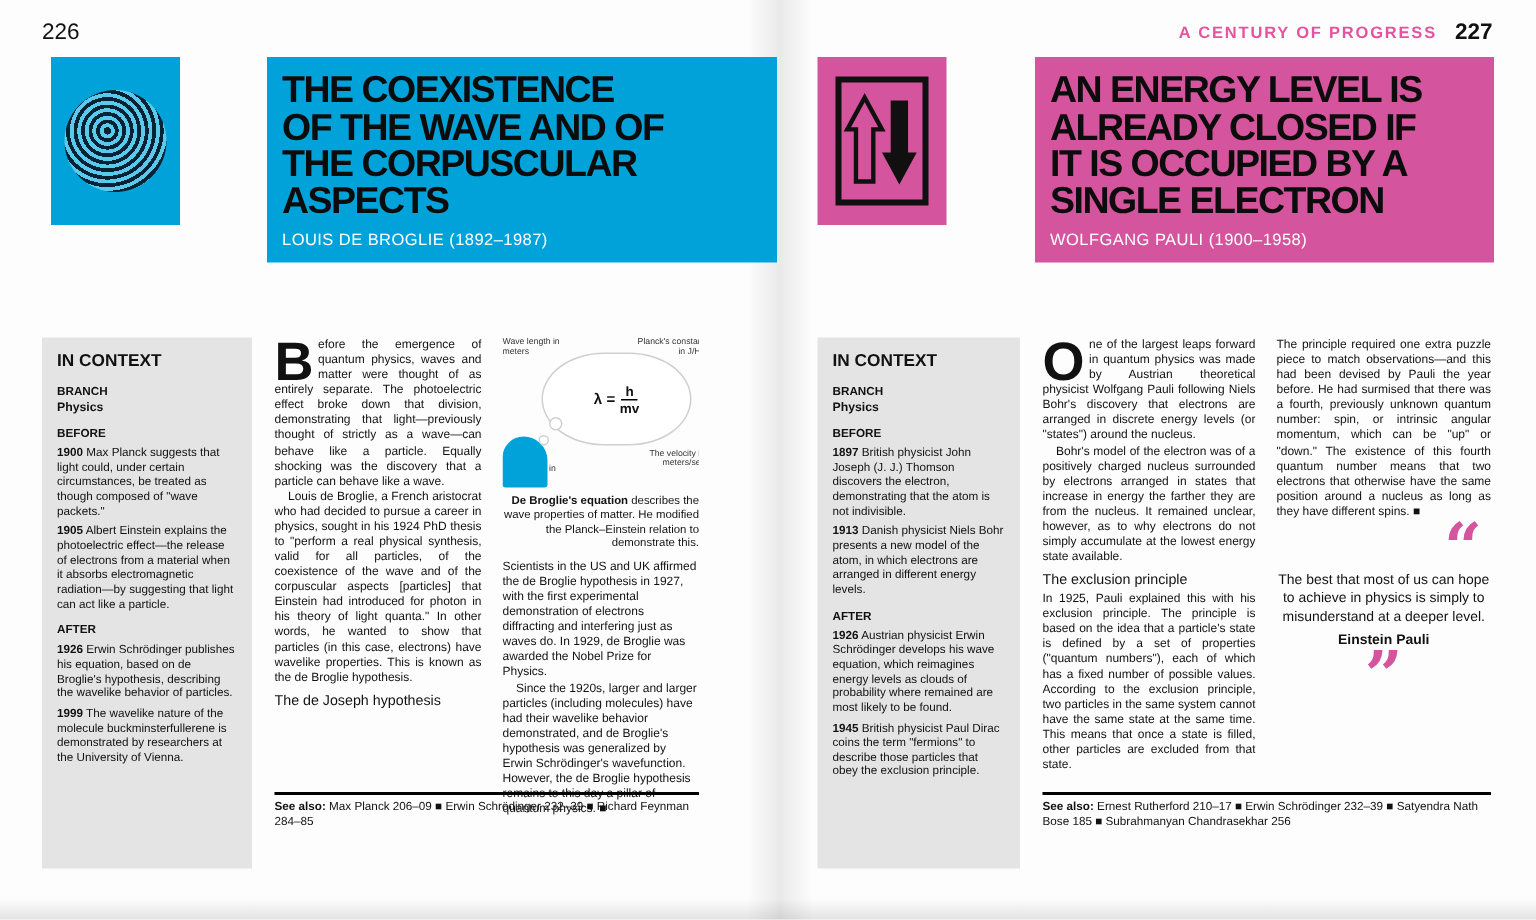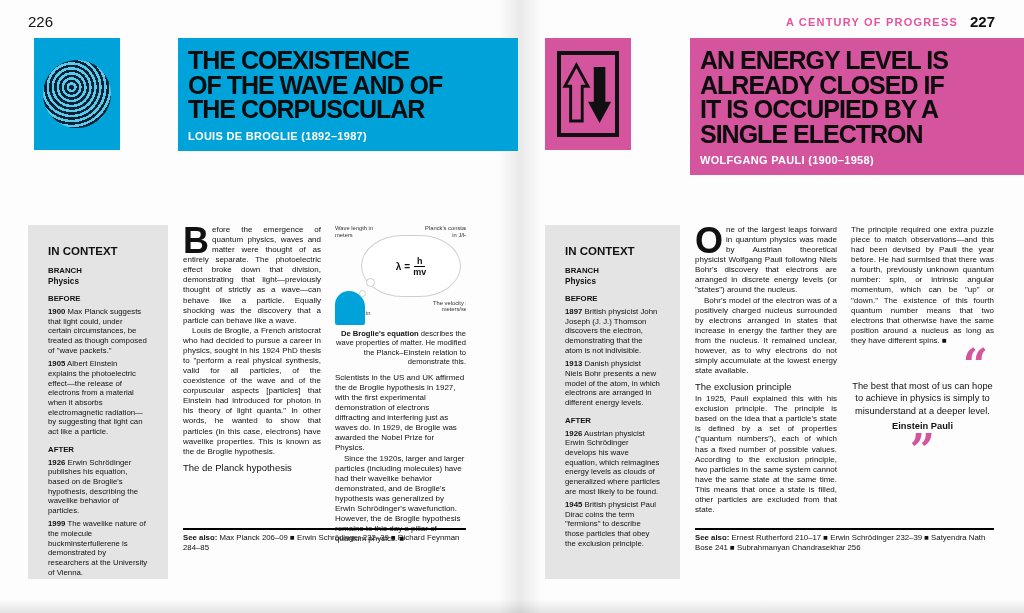--- a/index.html
+++ b/index.html
@@ -18,25 +18,25 @@
   .page.right{left:540px;width:456px}
 
   .iconbox{position:absolute;top:2px;width:86px;height:112px;display:flex;align-items:center;justify-content:center}
   .page.left .iconbox{left:6px;background:var(--blue,#00A3D9)}
   .page.right .iconbox{left:5px;background:var(--pink,#D4549D)}
   .wavecircle{width:68px;height:68px;border-radius:50%;background:repeating-radial-gradient(circle at 42% 40%, #062235 0 2.5px, #59c9ec 2.5px 5px)}
   .arrowframe{width:62px;height:86px;border:4px solid #101010;display:flex;align-items:center;justify-content:center}
 
   .titleblock{position:absolute;top:2px;padding:10px 10px 9px}
   .page.left .titleblock{left:150px;width:340px;background:var(--blue,#00A3D9)}
-  .page.right .titleblock{left:150px;width:334px;background:var(--pink,#D4549D)}
+  .page.right .titleblock{left:150px;width:306px;background:var(--pink,#D4549D)}
   .title div{font-size:25px;font-weight:800;letter-spacing:-1px;line-height:0.98;color:#0c0c0c;white-space:nowrap}
-  .subtitle{color:#fff;font-weight:bold;font-size:11px;margin-top:8px;letter-spacing:.3px}
-
-  .context{position:absolute;top:189px;background:var(--sidebar_gray,#E4E4E4);padding:20px;overflow:hidden}
+  .subtitle{color:#fff;font-weight:normal;font-size:11px;margin-top:8px;letter-spacing:.3px}
+
+  .context{position:absolute;top:189px;background:var(--sidebar_gray,#E4E4E4);padding:10px;overflow:hidden}
   .page.left .context{left:0;width:140px;height:354px}
   .page.right .context{left:5px;width:135px;height:354px}
   .ctx-title{font-size:11.5px;font-weight:bold;margin-bottom:9px}
   .ctx-label{font-size:7.8px;font-weight:bold;margin-top:8px}
   .ctx-branch{font-size:8.2px;font-weight:bold;margin-top:2px}
   .ctx-entry{font-size:7.8px;line-height:1.24;margin-top:4px}
 
   .col{position:absolute;top:189px;height:326px;overflow:hidden;text-align:justify}
   .page.left .colA{left:155px;width:138px}
   .page.left .colB{left:307px;width:131px;text-align:left}
@@ -90,40 +90,41 @@
 
   <div class="iconbox">
     <div class="wavecircle"></div>
   </div>
 
   <div class="titleblock">
     <div class="title">
       <div>THE COEXISTENCE</div>
       <div>OF THE WAVE AND OF</div>
       <div>THE CORPUSCULAR</div>
+      <div>ASPECTS</div>
     </div>
     <div class="subtitle">LOUIS DE BROGLIE (1892–1987)</div>
   </div>
 
   <div class="context">
     <div class="ctx-title">IN CONTEXT</div>
     <div class="ctx-label">BRANCH</div>
     <div class="ctx-branch">Physics</div>
     <div class="ctx-label">BEFORE</div>
     <p class="ctx-entry"><b>1900</b> <span>Max Planck suggests that light could, under certain circumstances, be treated as though composed of "wave packets."</span></p>
     <p class="ctx-entry"><b>1905</b> <span>Albert Einstein explains the photoelectric effect—the release of electrons from a material when it absorbs electromagnetic radiation—by suggesting that light can act like a particle.</span></p>
     <div class="ctx-label">AFTER</div>
     <p class="ctx-entry"><b>1926</b> <span>Erwin Schrödinger publishes his equation, based on de Broglie's hypothesis, describing the wavelike behavior of particles.</span></p>
     <p class="ctx-entry"><b>1999</b> <span>The wavelike nature of the molecule buckminsterfullerene is demonstrated by researchers at the University of Vienna.</span></p>
   </div>
 
   <div class="col colA">
     <p class="body-p"><span class="dropcap">B</span><span>efore the emergence of quantum physics, waves and matter were thought of as entirely separate. The photoelectric effect broke down that division, demonstrating that light—previously thought of strictly as a wave—can behave like a particle. Equally shocking was the discovery that a particle can behave like a wave.</span></p>
     <p class="body-p indent">Louis de Broglie, a French aristocrat who had decided to pursue a career in physics, sought in his 1924 PhD thesis to "perform a real physical synthesis, valid for all particles, of the coexistence of the wave and of the corpuscular aspects [particles] that Einstein had introduced for photon in his theory of light quanta." In other words, he wanted to show that particles (in this case, electrons) have wavelike properties. This is known as the de Broglie hypothesis.</p>
-    <h4 class="subhead">The de Planck hypothesis</h4>
+    <h4 class="subhead">The de Joseph hypothesis</h4>
   </div>
 
   <div class="col colB">
     <div class="diagram">
       <div class="dg-label dg-tl">Wave length in meters</div>
       <div class="dg-label dg-tr">Planck's constant in J/Hz</div>
       <div class="cloud">
         <span class="eq">
           <span>λ</span>
           <span>=</span>
@@ -171,21 +172,21 @@
   </div>
 
   <div class="context">
     <div class="ctx-title">IN CONTEXT</div>
     <div class="ctx-label">BRANCH</div>
     <div class="ctx-branch">Physics</div>
     <div class="ctx-label">BEFORE</div>
     <p class="ctx-entry"><b>1897</b> <span>British physicist John Joseph (J. J.) Thomson discovers the electron, demonstrating that the atom is not indivisible.</span></p>
     <p class="ctx-entry"><b>1913</b> <span>Danish physicist Niels Bohr presents a new model of the atom, in which electrons are arranged in different energy levels.</span></p>
     <div class="ctx-label">AFTER</div>
-    <p class="ctx-entry"><b>1926</b> <span>Austrian physicist Erwin Schrödinger develops his wave equation, which reimagines energy levels as clouds of generalized where particles are most likely to be found.</span></p>
+    <p class="ctx-entry"><b>1926</b> <span>Austrian physicist Erwin Schrödinger develops his wave equation, which reimagines energy levels as clouds of probability where remained are most likely to be found.</span></p>
     <p class="ctx-entry"><b>1945</b> <span>British physicist Paul Dirac coins the term "fermions" to describe those particles that obey the exclusion principle.</span></p>
   </div>
 
   <div class="col colA">
     <p class="body-p"><span class="dropcap">O</span><span>ne of the largest leaps forward in quantum physics was made by Austrian theoretical physicist Wolfgang Pauli following Niels Bohr's discovery that electrons are arranged in discrete energy levels (or "states") around the nucleus.</span></p>
     <p class="body-p indent">Bohr's model of the electron was of a positively charged nucleus surrounded by electrons arranged in states that increase in energy the farther they are from the nucleus. It remained unclear, however, as to why electrons do not simply accumulate at the lowest energy state available.</p>
     <h4 class="subhead">The exclusion principle</h4>
     <p class="body-p">In 1925, Pauli explained this with his exclusion principle. The principle is based on the idea that a particle's state is defined by a set of properties ("quantum numbers"), each of which has a fixed number of possible values. According to the exclusion principle, two particles in the same system cannot have the same state at the same time. This means that once a state is filled, other particles are excluded from that state.</p>
   </div>
 
@@ -193,15 +194,15 @@
     <p class="body-p">The principle required one extra puzzle piece to match observations—and this had been devised by Pauli the year before. He had surmised that there was a fourth, previously unknown quantum number: spin, or intrinsic angular momentum, which can be "up" or "down." The existence of this fourth quantum number means that two electrons that otherwise have the same position around a nucleus as long as they have different spins. ■</p>
     <div class="quoteblock">
       <div class="qmark top">“</div>
       <p class="qtext">The best that most of us can hope to achieve in physics is simply to misunderstand at a deeper level.</p>
       <p class="qauthor">Einstein Pauli</p>
       <div class="qmark bottom">”</div>
     </div>
   </div>
 
   <div class="seealso">
-    <b>See also:</b><span> Ernest Rutherford 210–17 ■ Erwin Schrödinger 232–39 ■ Satyendra Nath Bose 241 ■ Subrahmanyan Chandrasekhar 256</span>
+    <b>See also:</b><span> Ernest Rutherford 210–17 ■ Erwin Schrödinger 232–39 ■ Satyendra Nath Bose 185 ■ Subrahmanyan Chandrasekhar 256</span>
   </div>
 </div>
 
 </body></html>

